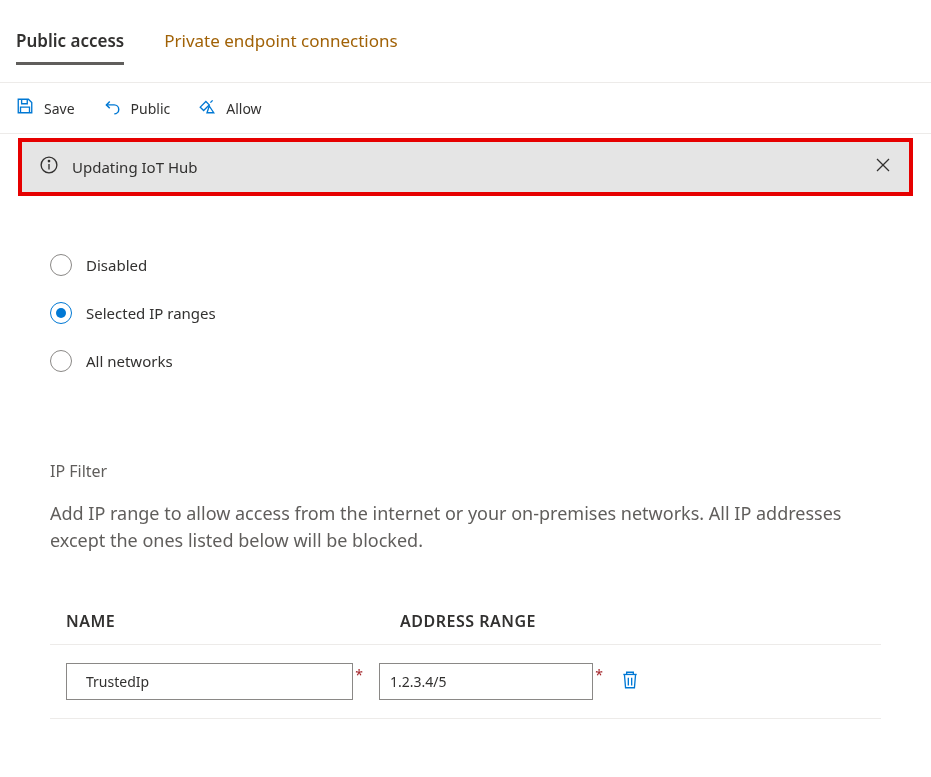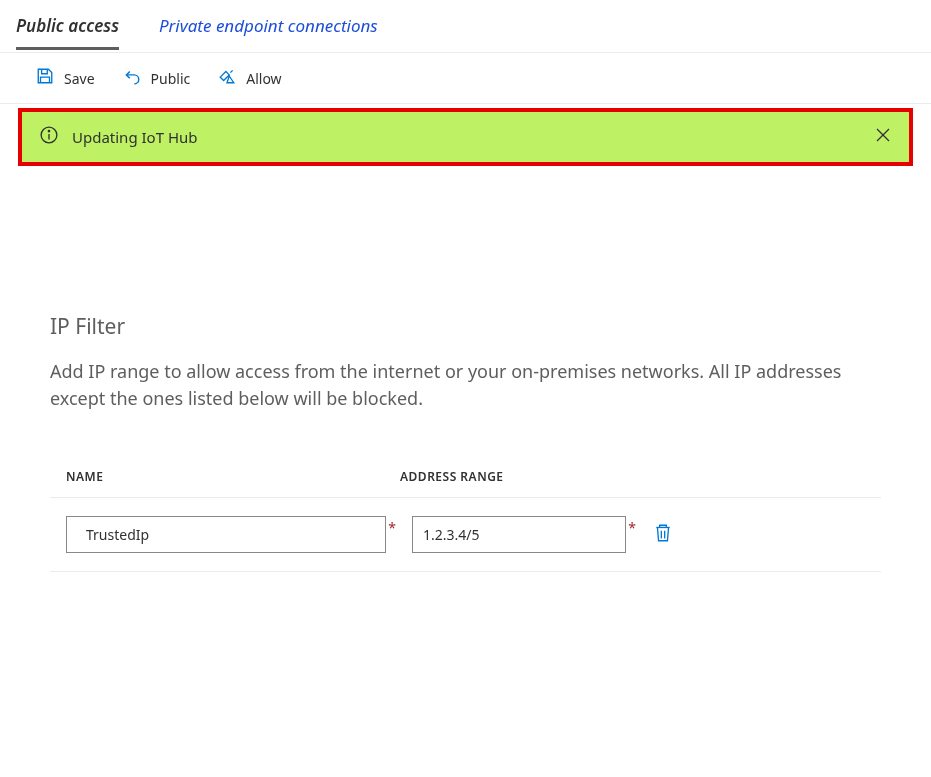--- a/index.html
+++ b/index.html
@@ -6,41 +6,40 @@
     body {
       font-family: "Segoe UI", -apple-system, system-ui, sans-serif;
       font-size: 14px;
       color: #323130;
       background: #fff;
       width: 931px;
     }
     .tabs {
       display: flex;
       border-bottom: 1px solid #edebe9;
-      padding: 2px 16px;
-      font-style: italic;
+      padding: 17px 16px;
     }
     .tab {
       padding: 12px 0 10px;
       margin-right: 40px;
       font-size: 17px;
       cursor: pointer;
     }
     .tab.active {
       font-weight: 600;
       color: #323130;
       border-bottom: 3px solid #605e5c;
     }
     .tab.inactive {
-      color: #1d4ed8;
+      color: #a16207;
     }
     .toolbar {
       display: flex;
       align-items: center;
-      padding: 14px 36px;
+      padding: 14px 16px;
       gap: 28px;
       border-bottom: 1px solid #edebe9;
     }
     .toolbar-btn {
       display: flex;
       align-items: center;
       gap: 10px;
       color: #323130;
       font-size: 14px;
       cursor: pointer;
@@ -48,21 +47,21 @@
     .toolbar-btn svg { width: 18px; height: 18px; }
     .notification-wrap {
       padding: 4px 18px 0 18px;
     }
     .notification {
       border: 4px solid #e60000;
       display: flex;
       align-items: center;
       justify-content: space-between;
       padding: 14px 18px;
-      background: #bef264;
+      background: #e5e5e5;
     }
     .notification-left {
       display: flex;
       align-items: center;
       gap: 14px;
     }
     .notification-left svg { width: 18px; height: 18px; }
     .notification-text { font-size: 15px; color: #323130; }
     .close-x { cursor: pointer; }
     .close-x svg { width: 16px; height: 16px; }
@@ -96,41 +95,41 @@
       border-color: #0078d4;
     }
     .radio-inner {
       width: 10px; height: 10px; border-radius: 50%;
       background: #0078d4;
       display: none;
     }
     .radio-item.selected .radio-inner { display: block; }
     .radio-label { font-size: 15px; color: #323130; }
     .heading {
-      font-size: 21px;
+      font-size: 16px;
       color: #605e5c;
       margin-top: 88px;
       margin-bottom: 18px;
       font-weight: 400;
     }
     .desc {
       color: #605e5c;
       font-size: 18px;
       line-height: 1.5;
       max-width: 850px;
     }
     .table-wrap { margin-top: 56px; }
     .table-header {
       display: flex;
       border-bottom: 1px solid #edebe9;
       padding-bottom: 12px;
       padding-left: 16px;
     }
     .th {
-      font-size: 12px;
+      font-size: 16px;
       font-weight: 600;
       color: #323130;
       letter-spacing: 0.5px;
     }
     .th-name { width: 334px; }
     .table-row {
       display: flex;
       align-items: center;
       padding: 18px 0 18px 16px;
       border-bottom: 1px solid #edebe9;
@@ -148,21 +147,21 @@
       color: #323130;
       background: #fff;
     }
     .cell-input .req {
       color: #a4262c;
       position: absolute;
       right: -10px;
       top: 2px;
       font-size: 14px;
     }
-    .input-name input { width: 320px; padding-left: 19px; }
+    .input-name input { width: 287px; padding-left: 19px; }
     .input-range input { width: 214px; }
     .trash { cursor: pointer; margin-left: 2px; }
     .trash svg { width: 18px; height: 20px; }
   </style>
 </head>
 <body>
 
 <div class="tabs">
   <div class="tab active">Public access</div>
   <div class="tab inactive">Private endpoint connections</div>
@@ -216,20 +215,36 @@
       <svg viewBox="0 0 16 16" stroke="#323130" stroke-width="1.2">
         <line x1="2" y1="2" x2="14" y2="14"></line>
           <line x1="14" y1="2" x2="2" y2="14"></line>
       </svg>
     </span>
   </div>
 </div>
 
 <div class="content">
 
+  <div class="radio-group">
+    <div class="radio-item">
+      <span class="radio-outer"></span>
+      <span class="radio-label">Disabled</span>
+    </div>
+    <div class="radio-item selected">
+      <span class="radio-outer">
+          <span class="radio-inner"></span>
+        </span>
+      <span class="radio-label">Selected IP ranges</span>
+    </div>
+    <div class="radio-item">
+      <span class="radio-outer"></span>
+      <span class="radio-label">All networks</span>
+    </div>
+  </div>
 
   <div class="heading">IP Filter</div>
   <div class="desc">Add IP range to allow access from the internet or your on-premises networks. All IP addresses except the ones listed below will be blocked.</div>
 
   <div class="table-wrap">
     <div class="table-header">
       <div class="th th-name">NAME</div>
       <div class="th">ADDRESS RANGE</div>
     </div>
     <div class="table-row">

